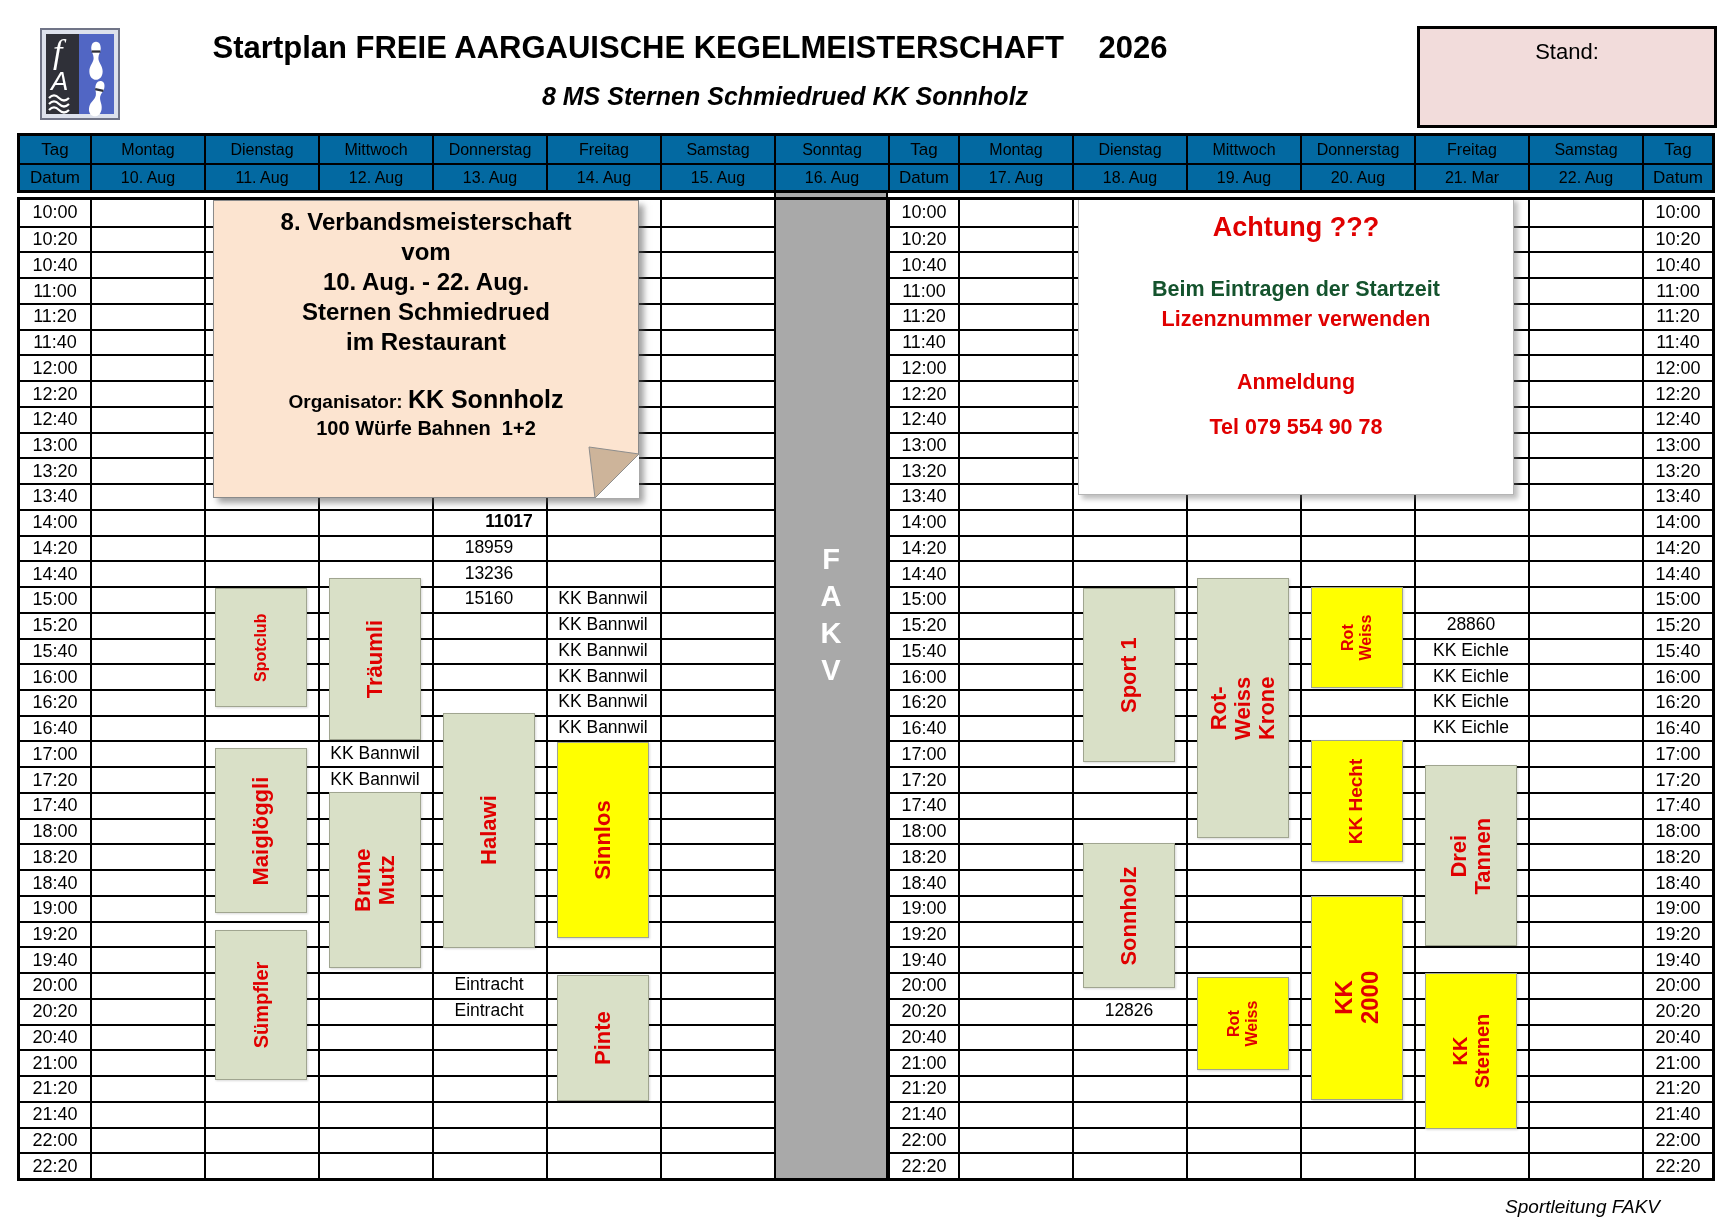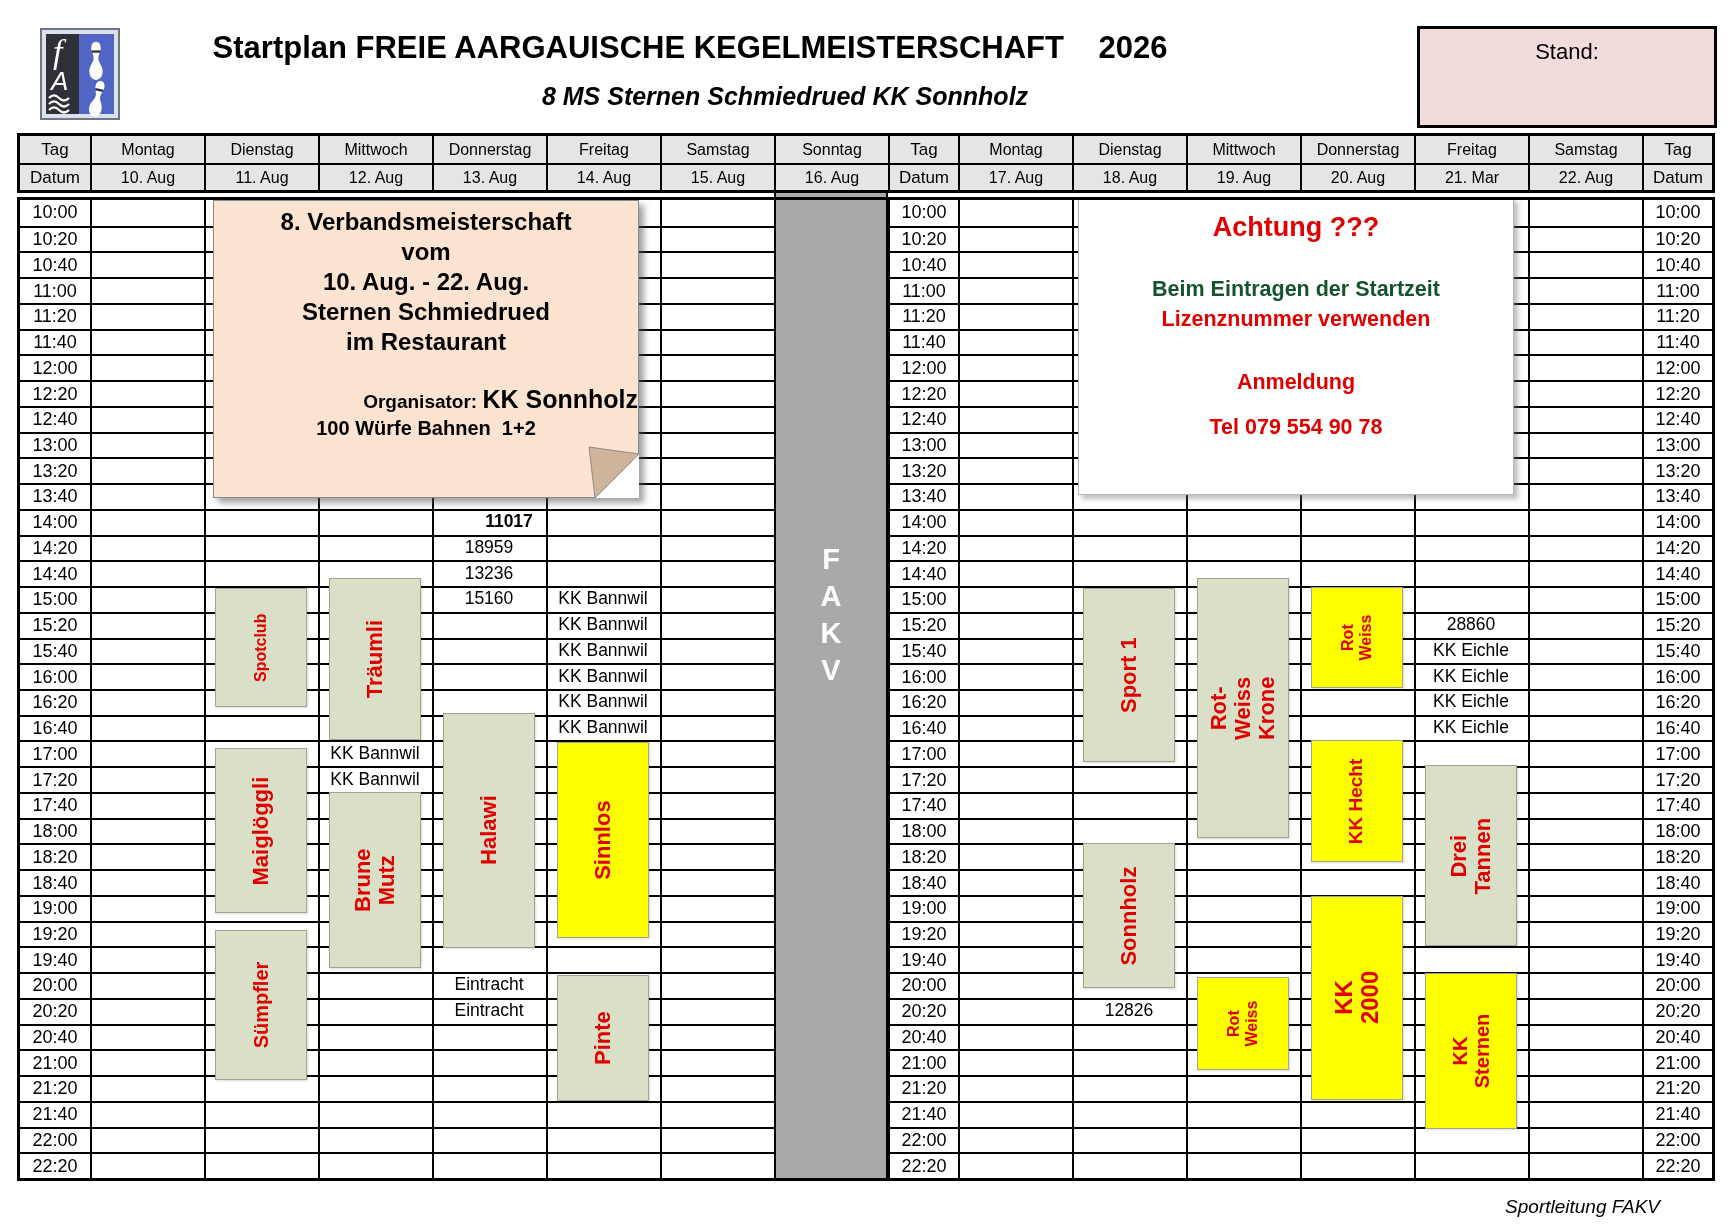--- a/index.html
+++ b/index.html
@@ -7,21 +7,21 @@
         font-family:"Liberation Sans",sans-serif;color:#000;overflow:hidden;margin:0 auto;}
   .abs{position:absolute;box-sizing:border-box;}
   
   .title{left:160px;top:30px;width:1060px;text-align:center;font-size:31px;font-weight:bold;white-space:pre;}
   .subtitle{left:285px;top:82px;width:1000px;text-align:center;font-size:25px;font-weight:bold;font-style:italic;}
   .standbox{left:1417px;top:26px;width:300px;height:102px;border:3px solid #000;text-align:center;}
   .stand-label{margin-top:10px;font-size:22px;}
   .stand-date{margin-top:8px;font-size:25px;font-weight:bold;}
   .logo{left:40px;top:28px;width:80px;height:92px;}
   
-  #header-table{left:20px;top:136px;width:1692px;height:54px;background:#e5e5e5;}
+  #header-table{left:20px;top:136px;width:1692px;height:54px;background:#0369a1;}
   #grid{left:20px;top:200px;width:1692px;height:978px;background:#fff;}
   .frame{position:absolute;border:3px solid #000;box-sizing:border-box;pointer-events:none;z-index:9;}
   .hcell,.gcell{position:absolute;box-sizing:border-box;display:flex;align-items:center;justify-content:center;
                 overflow:hidden;background:transparent;}
   .hcell{font-size:16px;}
   .hcell.tcol{font-size:17px;}
   .gcell{font-size:18px;}
   .fakv-col{position:absolute;box-sizing:border-box;z-index:5;}
   .fakv-letters{position:absolute;left:0;top:348px;width:100%;text-align:center;color:#fff;
                 font-size:29px;font-weight:bold;line-height:37px;white-space:pre-line;}
@@ -29,21 +29,21 @@
          font-size:17.5px;z-index:6;white-space:nowrap;}
   .entry.bold{font-weight:bold;padding-left:40px;}
   .block{position:absolute;box-sizing:border-box;display:flex;align-items:center;justify-content:center;
          z-index:7;border:1px solid #a0a590;box-shadow:1px 1px 2px rgba(0,0,0,0.15);}
   .block .rot{transform:rotate(-90deg);font-weight:bold;white-space:pre-line;text-align:center;line-height:1.1;}
   
   .notice-left{left:213px;top:200px;width:426px;height:298px;border:1px solid #8a8a8a;
                box-shadow:5px 5px 6px rgba(90,90,90,0.55);text-align:center;z-index:8;}
   .nl-line{font-size:24px;font-weight:bold;line-height:30px;}
   .nl-first{margin-top:6px;}
-  .nl-org{margin-top:28px;font-weight:bold;text-align:right;}
+  .nl-org{margin-top:28px;font-weight:bold;}
   .nl-org .org-label{font-size:19px;}
   .nl-org .org-name{font-size:25px;}
   .nl-last{font-size:20px;font-weight:bold;margin-top:3px;white-space:pre;}
   .fold-svg{position:absolute;right:-1px;bottom:-1px;width:60px;height:60px;}
   .notice-right{left:1078px;top:197px;width:436px;height:298px;background:#fff;border:1px solid #b5b5b5;
                 box-shadow:4px 4px 5px rgba(110,110,110,0.45);text-align:center;z-index:8;}
   .rn-title{margin-top:14px;font-size:27px;font-weight:bold;}
   .rn-l1{margin-top:33px;}
   .rn-l2{margin-top:3px;}
   .rn-l3{margin-top:36px;}

